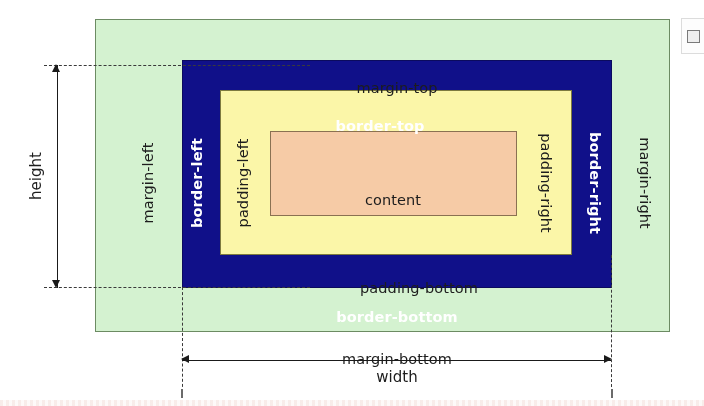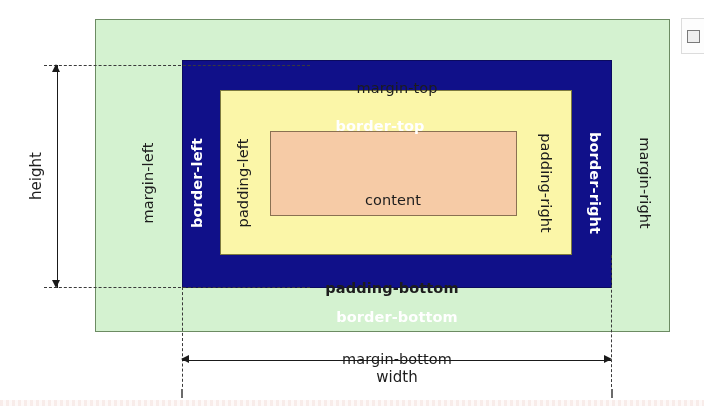--- a/index.html
+++ b/index.html
@@ -193,21 +193,21 @@
   <div class="boxlayer" id="content-box"></div>
 
 
   <div class="lbl h" style="left:397px; top:32px;">margin-top</div>
 
   <div class="lbl h onblue" style="left:380px; top:70px;">border-top</div>
 
 
   <div class="lbl h" style="left:393px; top:144px;">content</div>
 
-  <div class="lbl h" style="left:392px; top:232px;font-weight:bold;">padding-bottom</div>
+  <div class="lbl h" style="left:419px; top:232px;">padding-bottom</div>
 
   <div class="lbl h" style="left:397px; top:303px;">margin-bottom</div>
 
   <div class="lbl h onblue" style="left:397px; top:261px;">border-bottom</div>
 
   <div class="lbl vleft" style="left:148px; top:183px;">margin-left</div>
 
   <div class="lbl vleft onblue" style="left:197px; top:183px;">border-left</div>
 
   <div class="lbl vleft" style="left:243px; top:183px;">padding-left</div>

